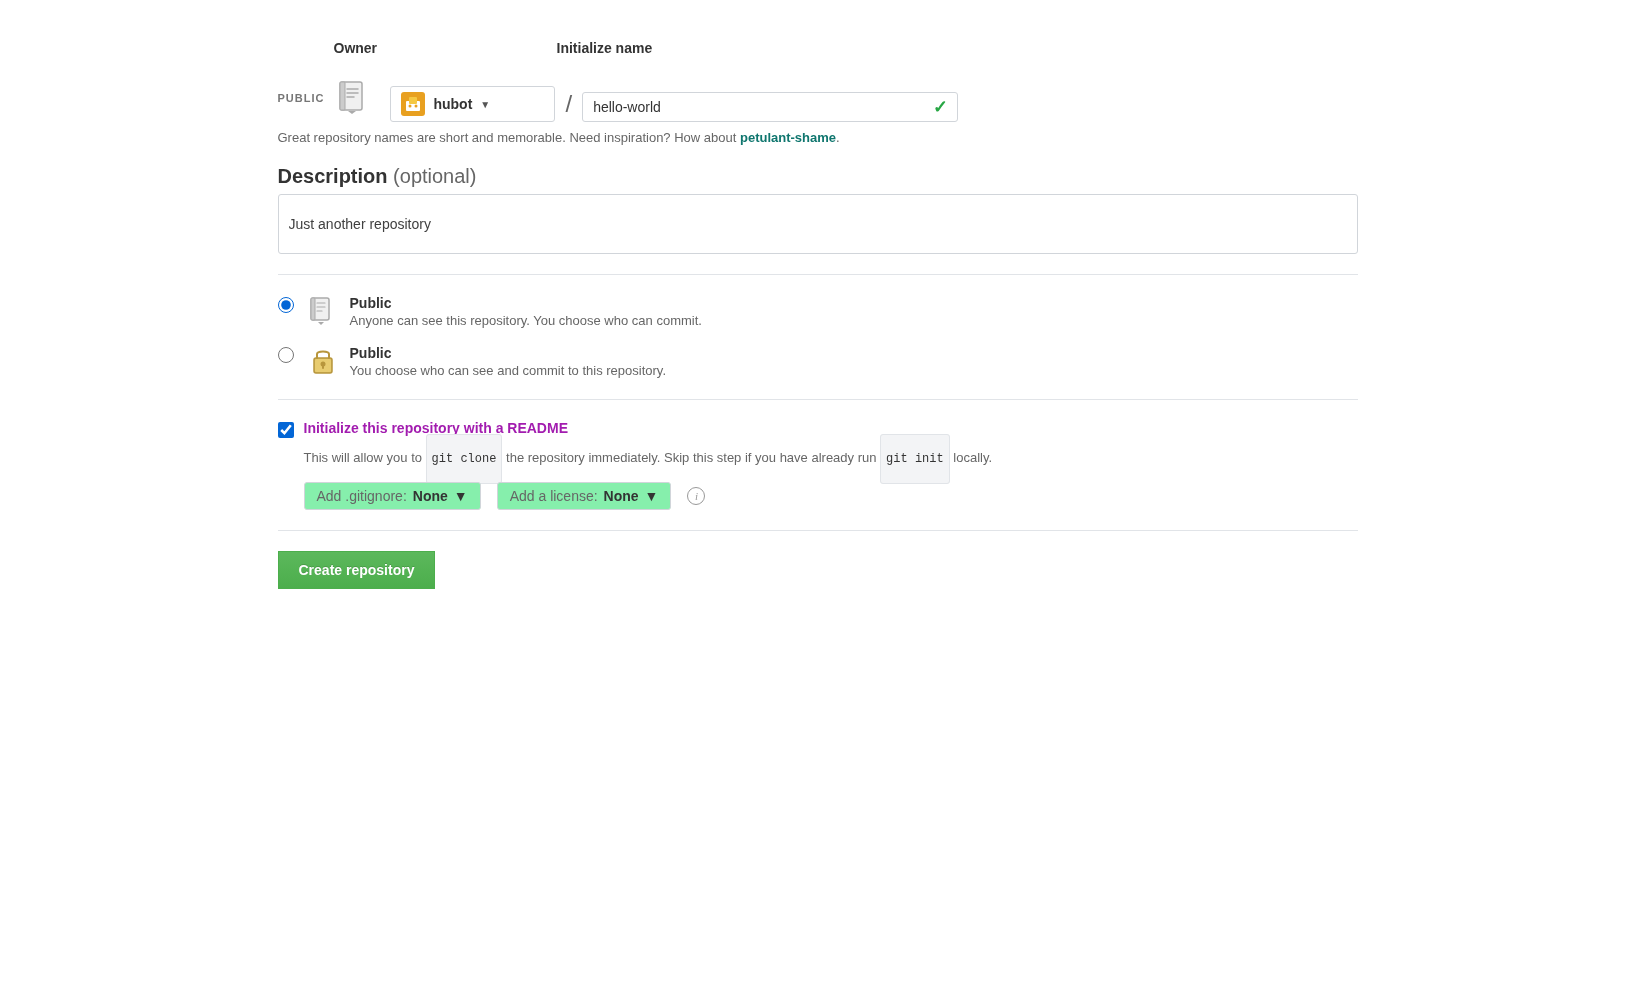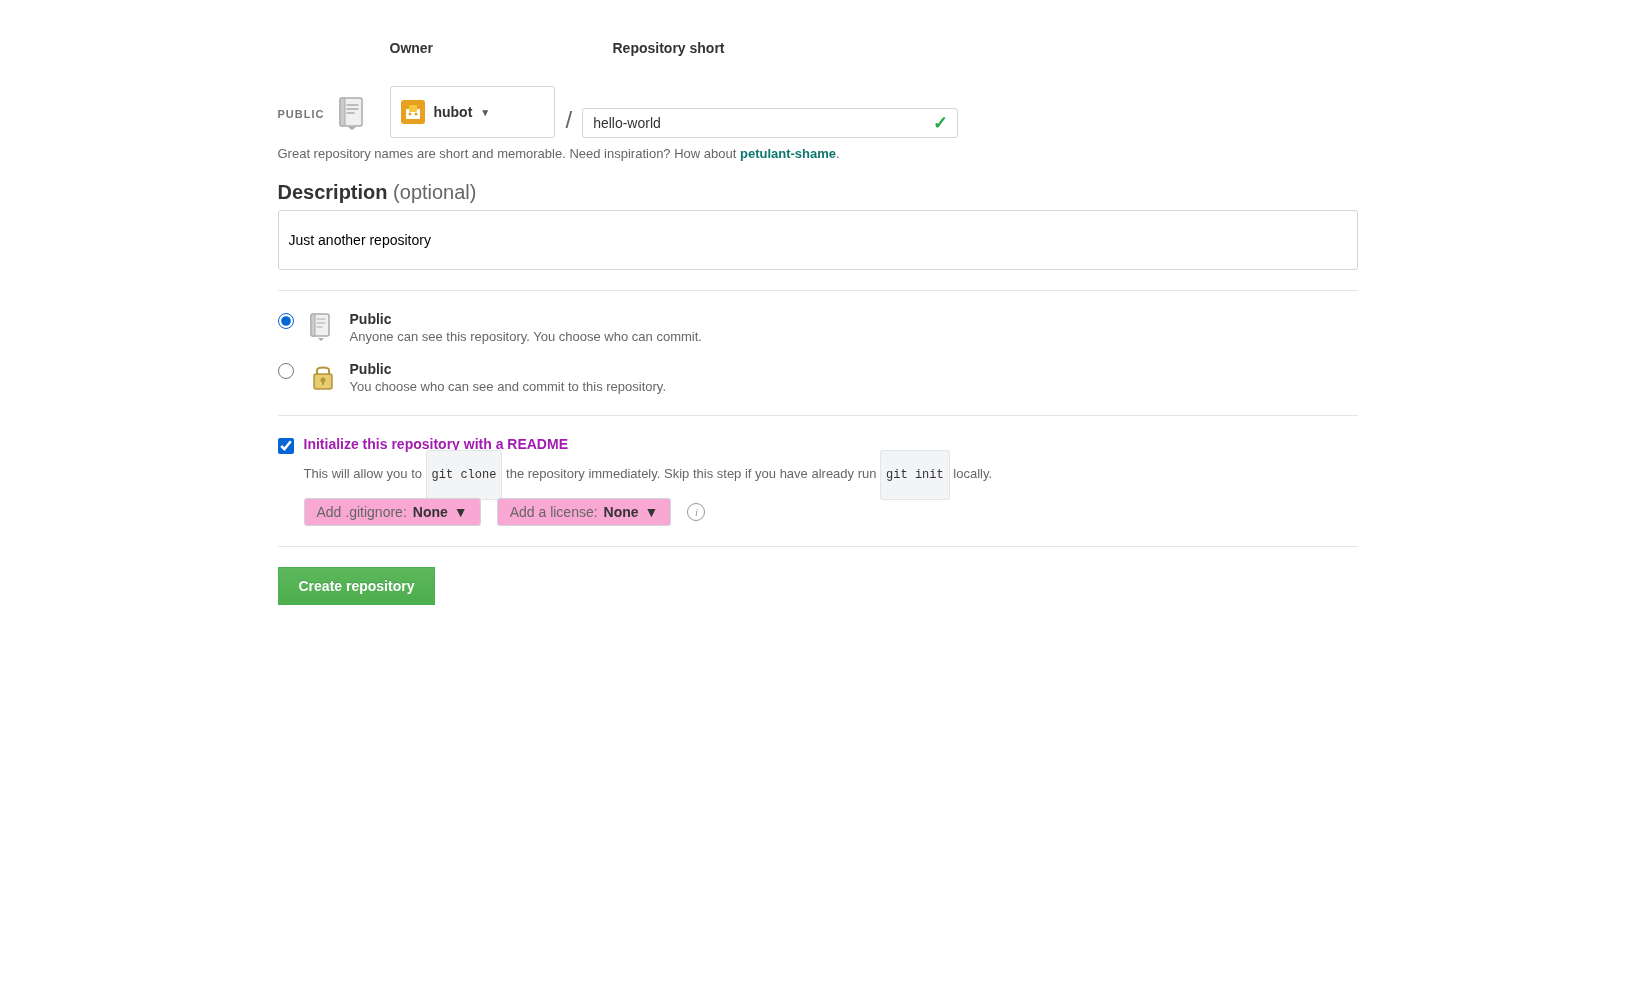--- a/index.html
+++ b/index.html
@@ -23,21 +23,21 @@
       color: #333;
       display: block;
       margin-bottom: 6px;
     }
 
     .owner-selector {
       display: flex;
       align-items: center;
       border: 1px solid #d1d5da;
       border-radius: 3px;
-      padding: 13px 10px;
+      padding: 5px 10px;
       background: #fff;
       cursor: pointer;
       gap: 8px;
       min-width: 165px;
     }
 
     .owner-avatar {
       width: 24px;
       height: 24px;
       border-radius: 3px;
@@ -149,21 +149,21 @@
       font-weight: normal;
       color: #666;
     }
 
     .description-input {
       width: 100%;
       border: 1px solid #d1d5da;
       border-radius: 3px;
       padding: 8px 10px;
       font-size: 14px;
-      color: #000000;
+      color: #404040;
       outline: none;
       height: 60px;
     }
 
     .divider {
       border: none;
       border-top: 1px solid #e1e4e8;
       margin: 20px 0;
     }
 
@@ -267,21 +267,21 @@
       gap: 16px;
       margin-left: 26px;
     }
 
     .dropdown-btn {
       display: flex;
       align-items: center;
       border: 1px solid #d1d5da;
       border-radius: 3px;
       padding: 5px 12px;
-      background: #f9a8d4;
+      background: #86efac;
       cursor: pointer;
       font-size: 14px;
       color: #333;
       gap: 6px;
     }
 
     .dropdown-label {
       color: #666;
     }
 
@@ -321,42 +321,43 @@
     }
 
     .top-row {
       display: flex;
       align-items: flex-end;
       margin-bottom: 8px;
     }
 
     .labels-row {
       display: flex;
-      margin-bottom: 24px;
+      margin-bottom: 16px;
       gap: 0;
+      flex-direction: column;
     }
 
     .owner-label-space {
       min-width: 56px;
     }
   </style>
 </head>
 <body>
 
 <div class="page-container">
 
   
   <div class="labels-row">
     <div class="owner-label-space"></div>
     <div style="display:flex; gap:0; align-items:flex-end; margin-left: 56px;">
       <div style="min-width:185px;">
         <span class="field-label">Owner</span>
       </div>
       <div style="margin-left:38px;">
-        <span class="field-label">Repository short</span>
+        <span class="field-label">Initialize name</span>
       </div>
     </div>
   </div>
 
   
   <div class="top-row">
 
     <div class="public-badge">
       <span class="public-text">PUBLIC</span>
       <div class="repo-book-icon">

